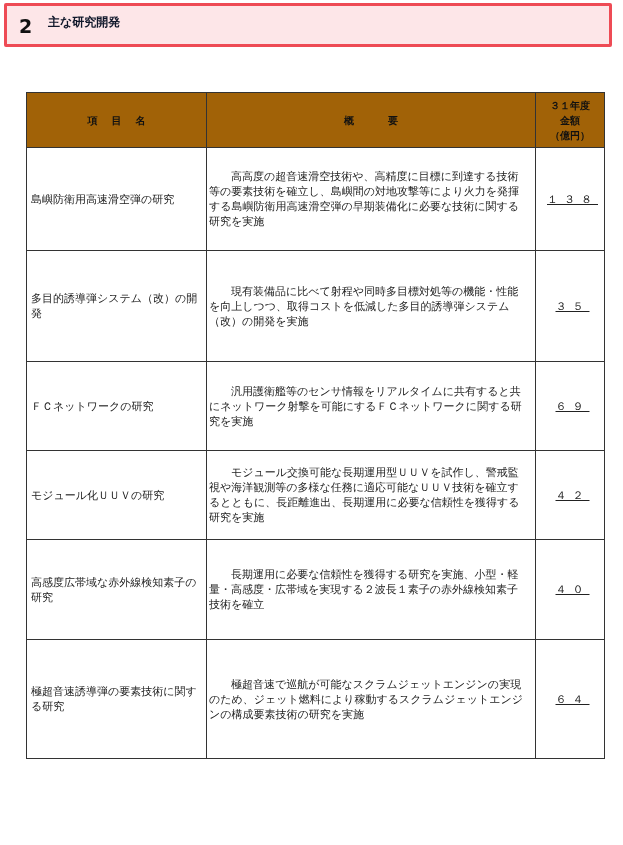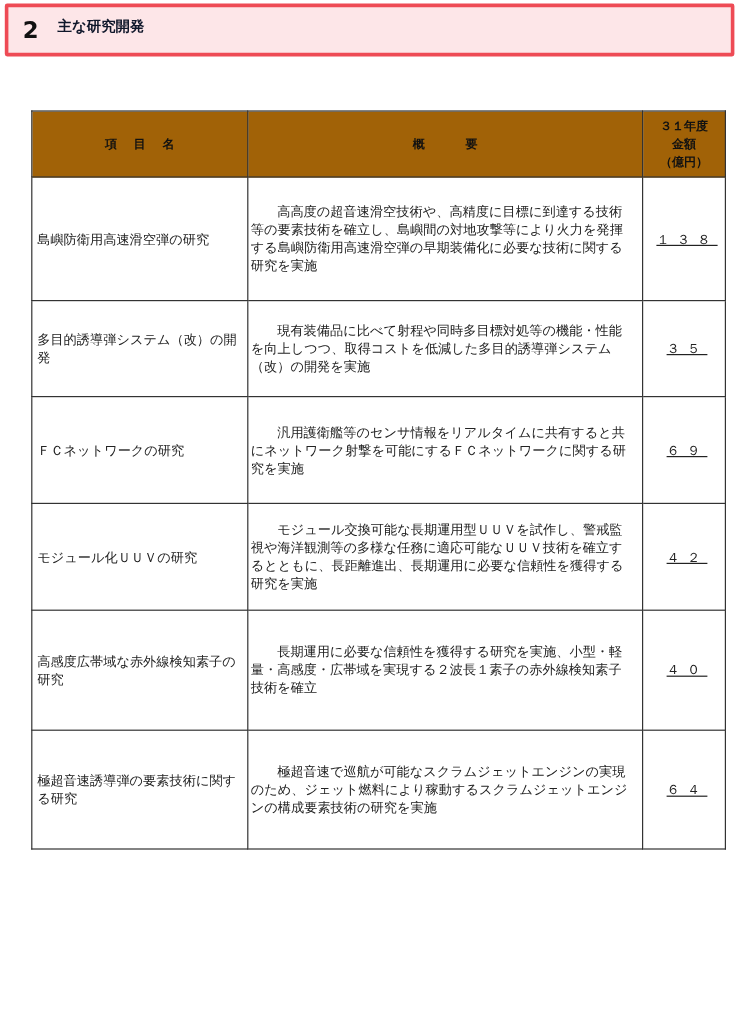--- a/index.html
+++ b/index.html
@@ -53,39 +53,39 @@
         <div>（億円）</div>
       </th>
     </tr>
   </thead>
   <tbody>
     <tr style="height:103px">
       <td class="c-item">島嶼防衛用高速滑空弾の研究</td>
       <td class="c-sum">高高度の超音速滑空技術や、高精度に目標に到達する技術等の要素技術を確立し、島嶼間の対地攻撃等により火力を発揮する島嶼防衛用高速滑空弾の早期装備化に必要な技術に関する研究を実施</td>
       <td class="c-amt">１３８</td>
     </tr>
-    <tr style="height:80px">
+    <tr style="height:111px">
       <td class="c-item">多目的誘導弾システム（改）の開発</td>
       <td class="c-sum">現有装備品に比べて射程や同時多目標対処等の機能・性能を向上しつつ、取得コストを低減した多目的誘導弾システム（改）の開発を実施</td>
       <td class="c-amt">３５</td>
     </tr>
     <tr style="height:89px">
       <td class="c-item">ＦＣネットワークの研究</td>
       <td class="c-sum">汎用護衛艦等のセンサ情報をリアルタイムに共有すると共にネットワーク射撃を可能にするＦＣネットワークに関する研究を実施</td>
       <td class="c-amt">６９</td>
     </tr>
     <tr style="height:89px">
       <td class="c-item">モジュール化ＵＵＶの研究</td>
       <td class="c-sum">モジュール交換可能な長期運用型ＵＵＶを試作し、警戒監視や海洋観測等の多様な任務に適応可能なＵＵＶ技術を確立するとともに、長距離進出、長期運用に必要な信頼性を獲得する研究を実施</td>
       <td class="c-amt">４２</td>
     </tr>
     <tr style="height:100px">
       <td class="c-item">高感度広帯域な赤外線検知素子の研究</td>
       <td class="c-sum">長期運用に必要な信頼性を獲得する研究を実施、小型・軽量・高感度・広帯域を実現する２波長１素子の赤外線検知素子技術を確立</td>
       <td class="c-amt">４０</td>
     </tr>
-    <tr style="height:99px">
+    <tr style="height:119px">
       <td class="c-item">極超音速誘導弾の要素技術に関する研究</td>
       <td class="c-sum">極超音速で巡航が可能なスクラムジェットエンジンの実現のため、ジェット燃料により稼動するスクラムジェットエンジンの構成要素技術の研究を実施</td>
       <td class="c-amt">６４</td>
     </tr>
   </tbody>
 </table>
 
 </body></html>

